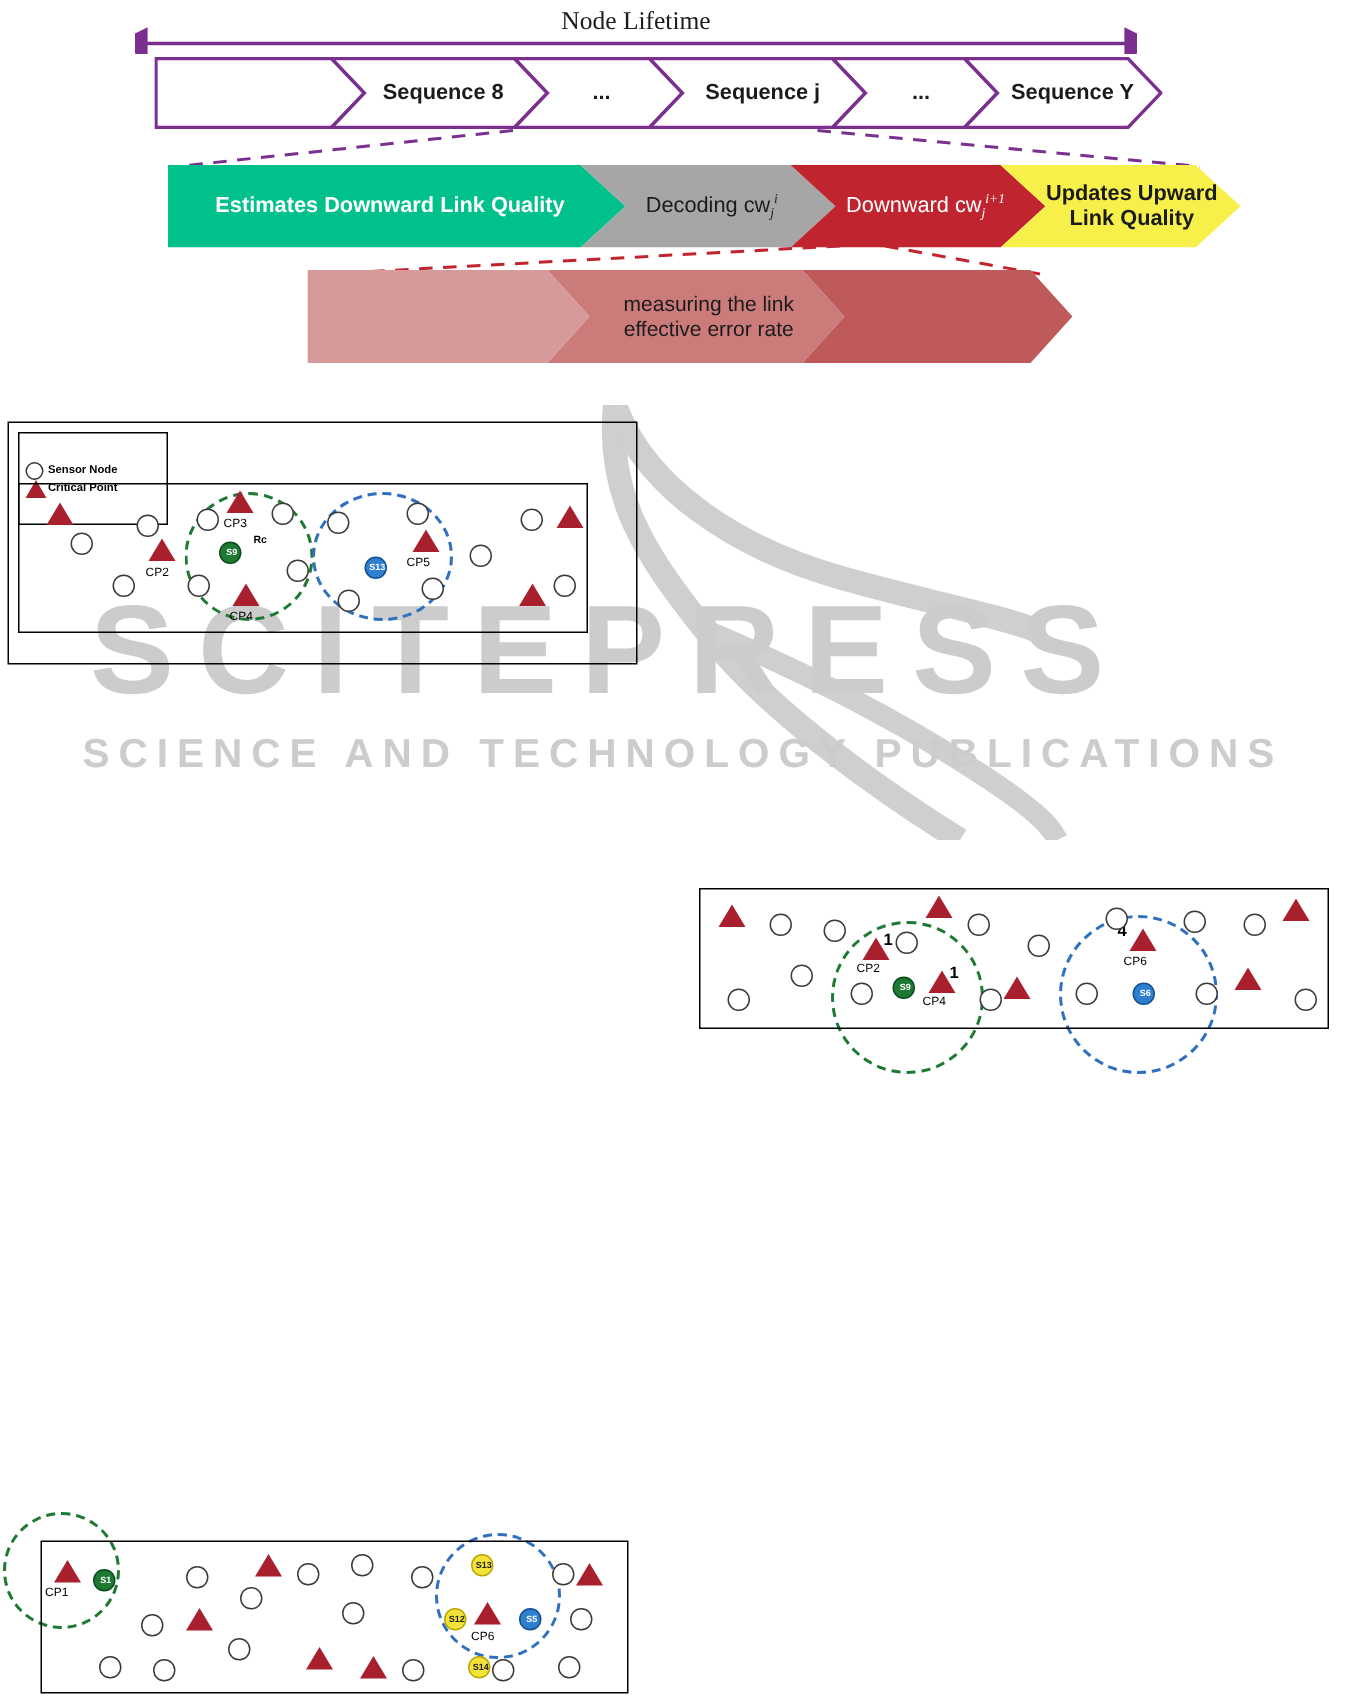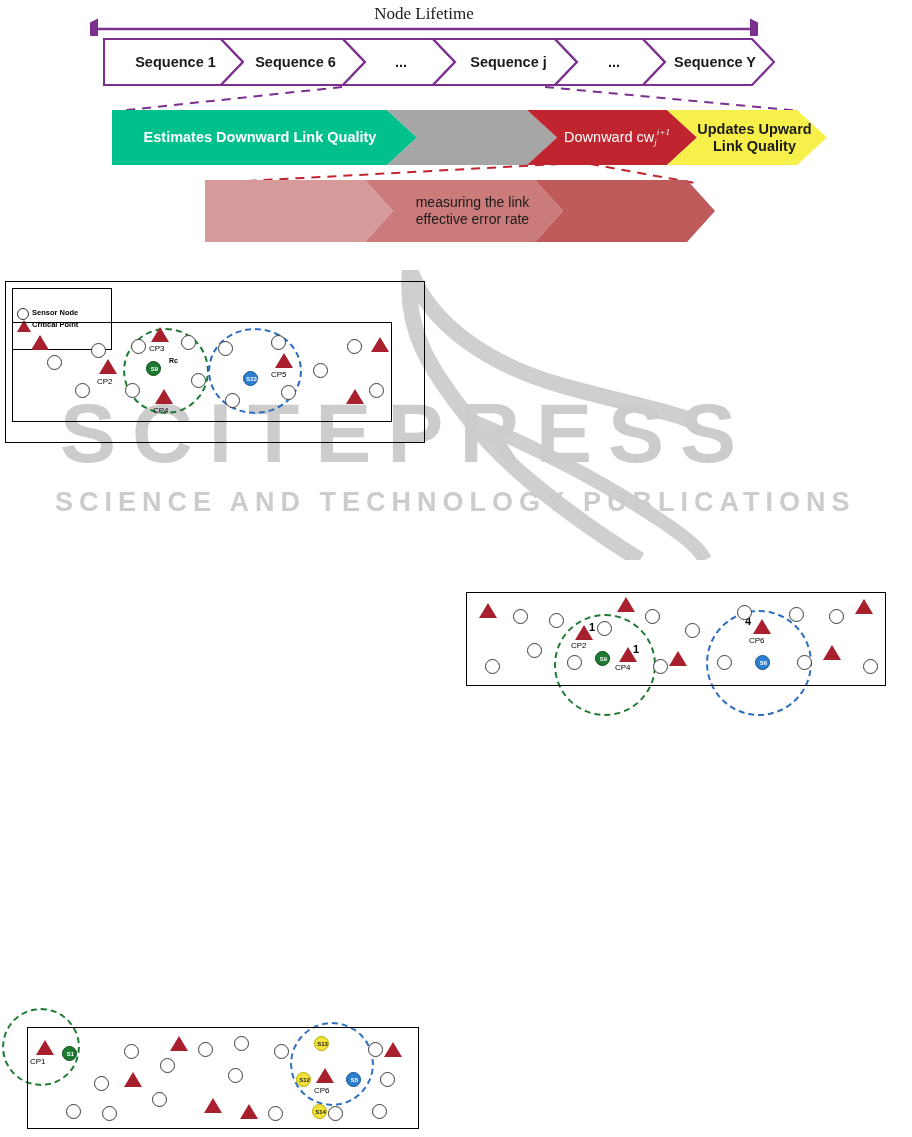--- a/index.html
+++ b/index.html
@@ -80,41 +80,44 @@
   <svg width="672" height="48" viewBox="0 0 672 48">
     <g fill="#ffffff" stroke="#7b2f8f" stroke-width="2.2">
       <path d="M1,1 H118 L140,24 L118,47 H1 Z"></path>
       <path d="M118,1 H240 L262,24 L240,47 H118 L140,24 Z"></path>
       <path d="M240,1 H330 L352,24 L330,47 H240 L262,24 Z"></path>
       <path d="M330,1 H452 L474,24 L452,47 H330 L352,24 Z"></path>
       <path d="M452,1 H540 L562,24 L540,47 H452 L474,24 Z"></path>
       <path d="M540,1 H649 L671,24 L649,47 H540 L562,24 Z"></path>
     </g>
   </svg>
-  <div class="seq-text" style="left:10px;width:125px;">Sequence 1</div>
-  <div class="seq-text" style="left:130px;width:125px;">Sequence 6</div>
+  <div class="seq-text" style="left:130px;width:125px;">Sequence 8</div>
   <div class="seq-text" style="left:252px;width:92px;">...</div>
   <div class="seq-text" style="left:343px;width:125px;">Sequence j</div>
   <div class="seq-text" style="left:465px;width:92px;">...</div>
   <div class="seq-text" style="left:553px;width:118px;">Sequence  Y</div>
 </div>
 
 <svg class="abs" style="left:100px;top:85px;width:720px;height:30px;" viewBox="0 0 720 30">
   <path d="M242,2 L18,26" stroke="#7b2f8f" stroke-width="2" stroke-dasharray="9,7" fill="none"></path>
   <path d="M445,2 L700,26" stroke="#7b2f8f" stroke-width="2" stroke-dasharray="9,7" fill="none"></path>
 </svg>
 
 <div class="abs" id="phase-bar">
   <svg width="715" height="55" viewBox="0 0 715 55">
     <path d="M0,0 H275 L305,27.5 L275,55 H0 Z" fill="#00c08b"></path>
     <path d="M275,0 H415 L445,27.5 L415,55 H275 L305,27.5 Z" fill="#a6a6a6"></path>
     <path d="M415,0 H555 L585,27.5 L555,55 H415 L445,27.5 Z" fill="#c0252f"></path>
     <path d="M555,0 H685 L715,27.5 L685,55 H555 L585,27.5 Z" fill="#f7f04a"></path>
   </svg>
   <div class="phase-text" style="left:8px;width:280px;color:#ffffff;font-weight:600;">Estimates Downward Link Quality</div>
+  <div class="phase-text" style="left:300px;width:125px;color:#1b1b1b;">
+     <span>Decoding cw</span>
+      <span class="mathi"><sub class="sm">j</sub><sup class="sm">i</sup></span>
+  </div>
   <div class="phase-text" style="left:440px;width:130px;color:#ffffff;">
      <span>Downward cw</span>
       <span class="mathi"><sub class="sm">j</sub><sup class="sm">i+1</sup></span>
   </div>
   <div class="phase-text" style="left:580px;width:125px;color:#1b1b1b;font-weight:600;">Updates Upward Link Quality</div>
 </div>
 
 <svg class="abs" style="left:195px;top:162px;width:540px;height:24px;" viewBox="0 0 540 24">
   <path d="M365,2 L15,21" stroke="#c0252f" stroke-width="2" stroke-dasharray="9,7" fill="none"></path>
   <path d="M395,2 L500,21" stroke="#c0252f" stroke-width="2" stroke-dasharray="9,7" fill="none"></path>

